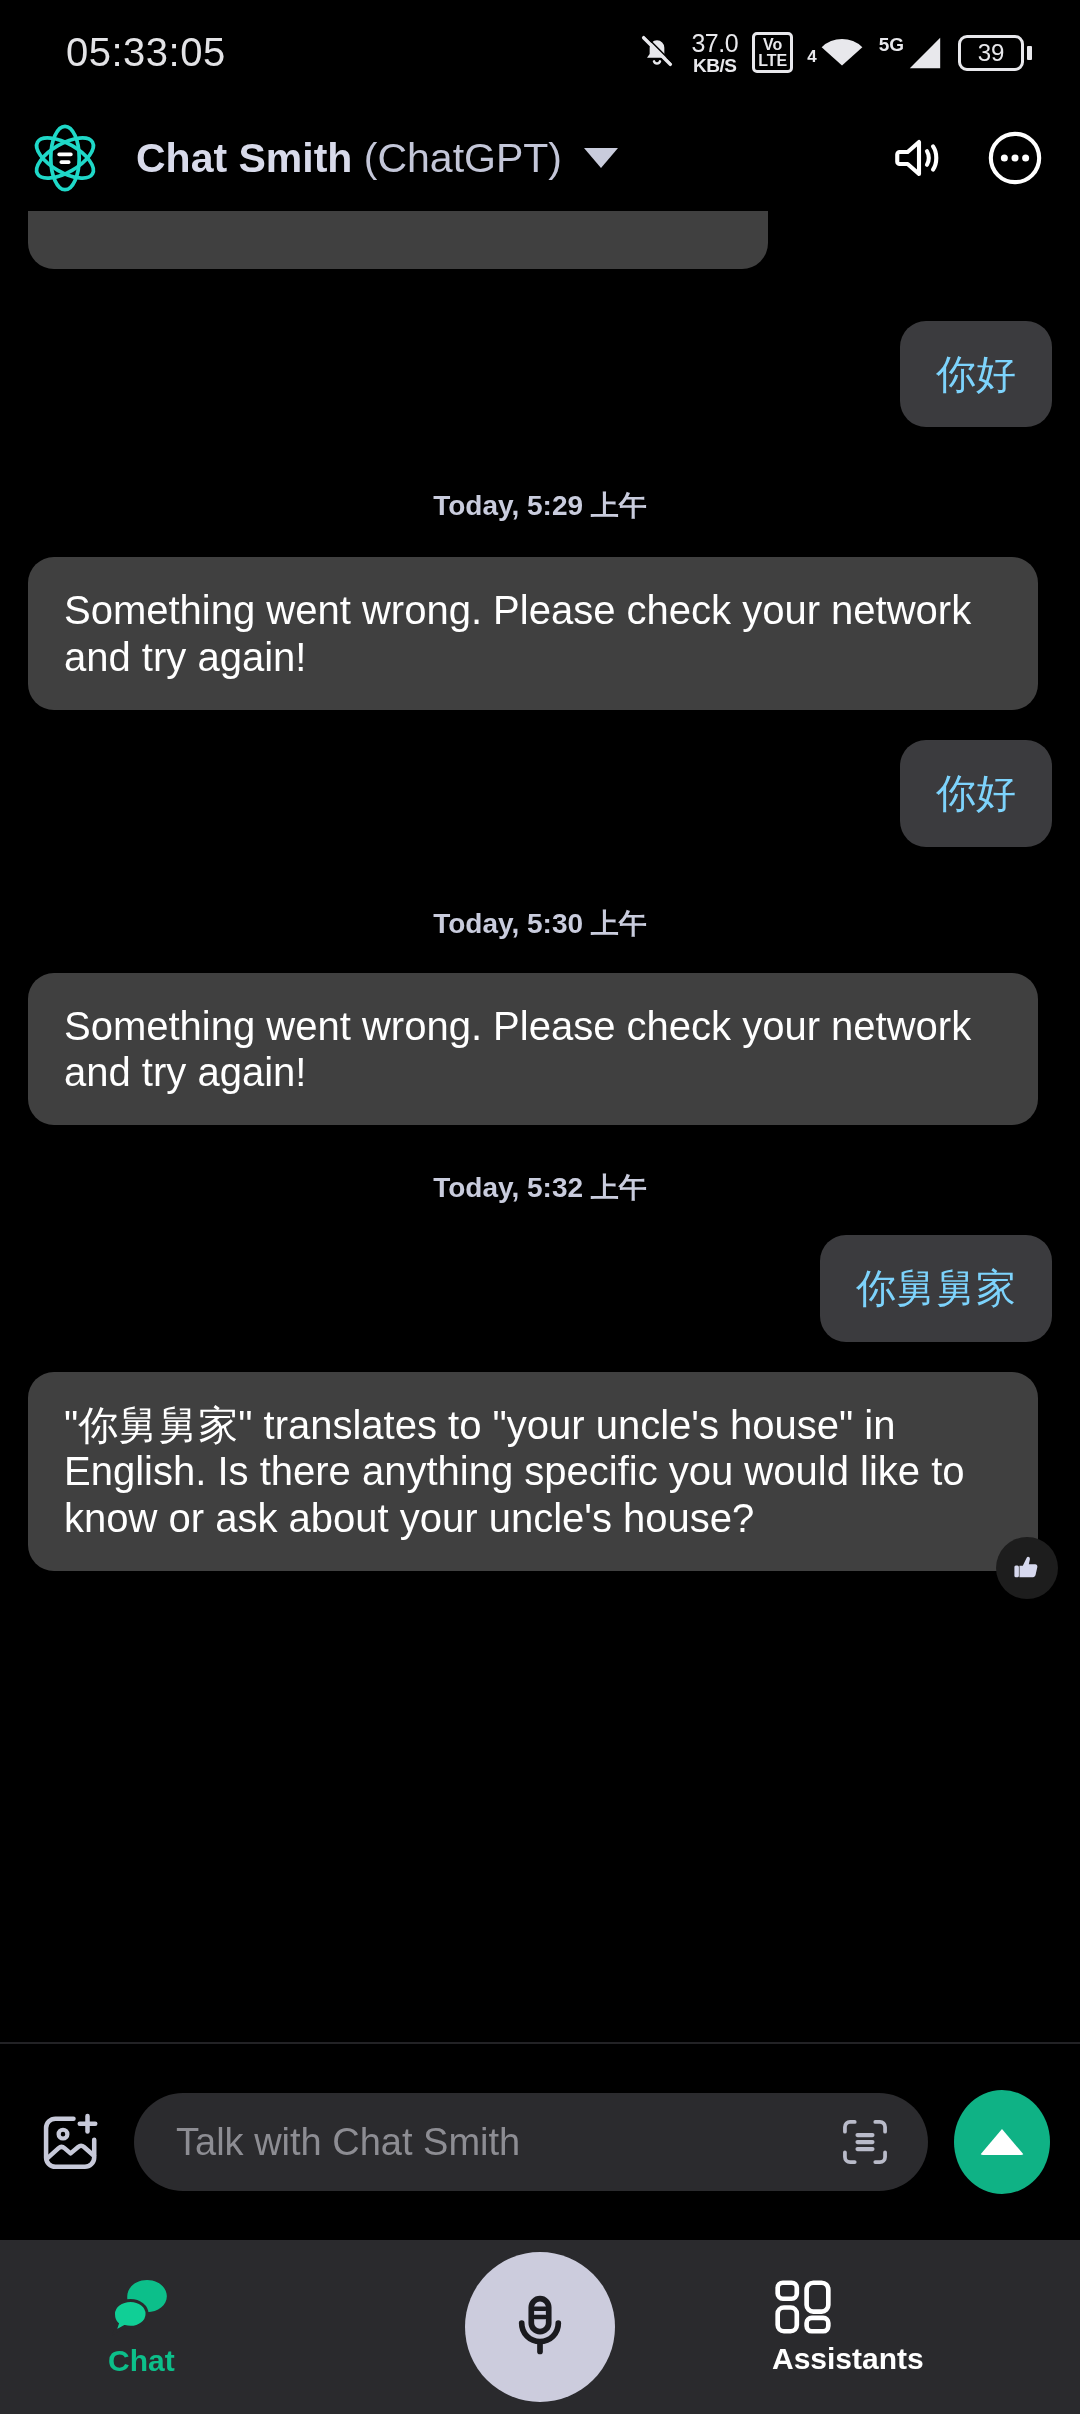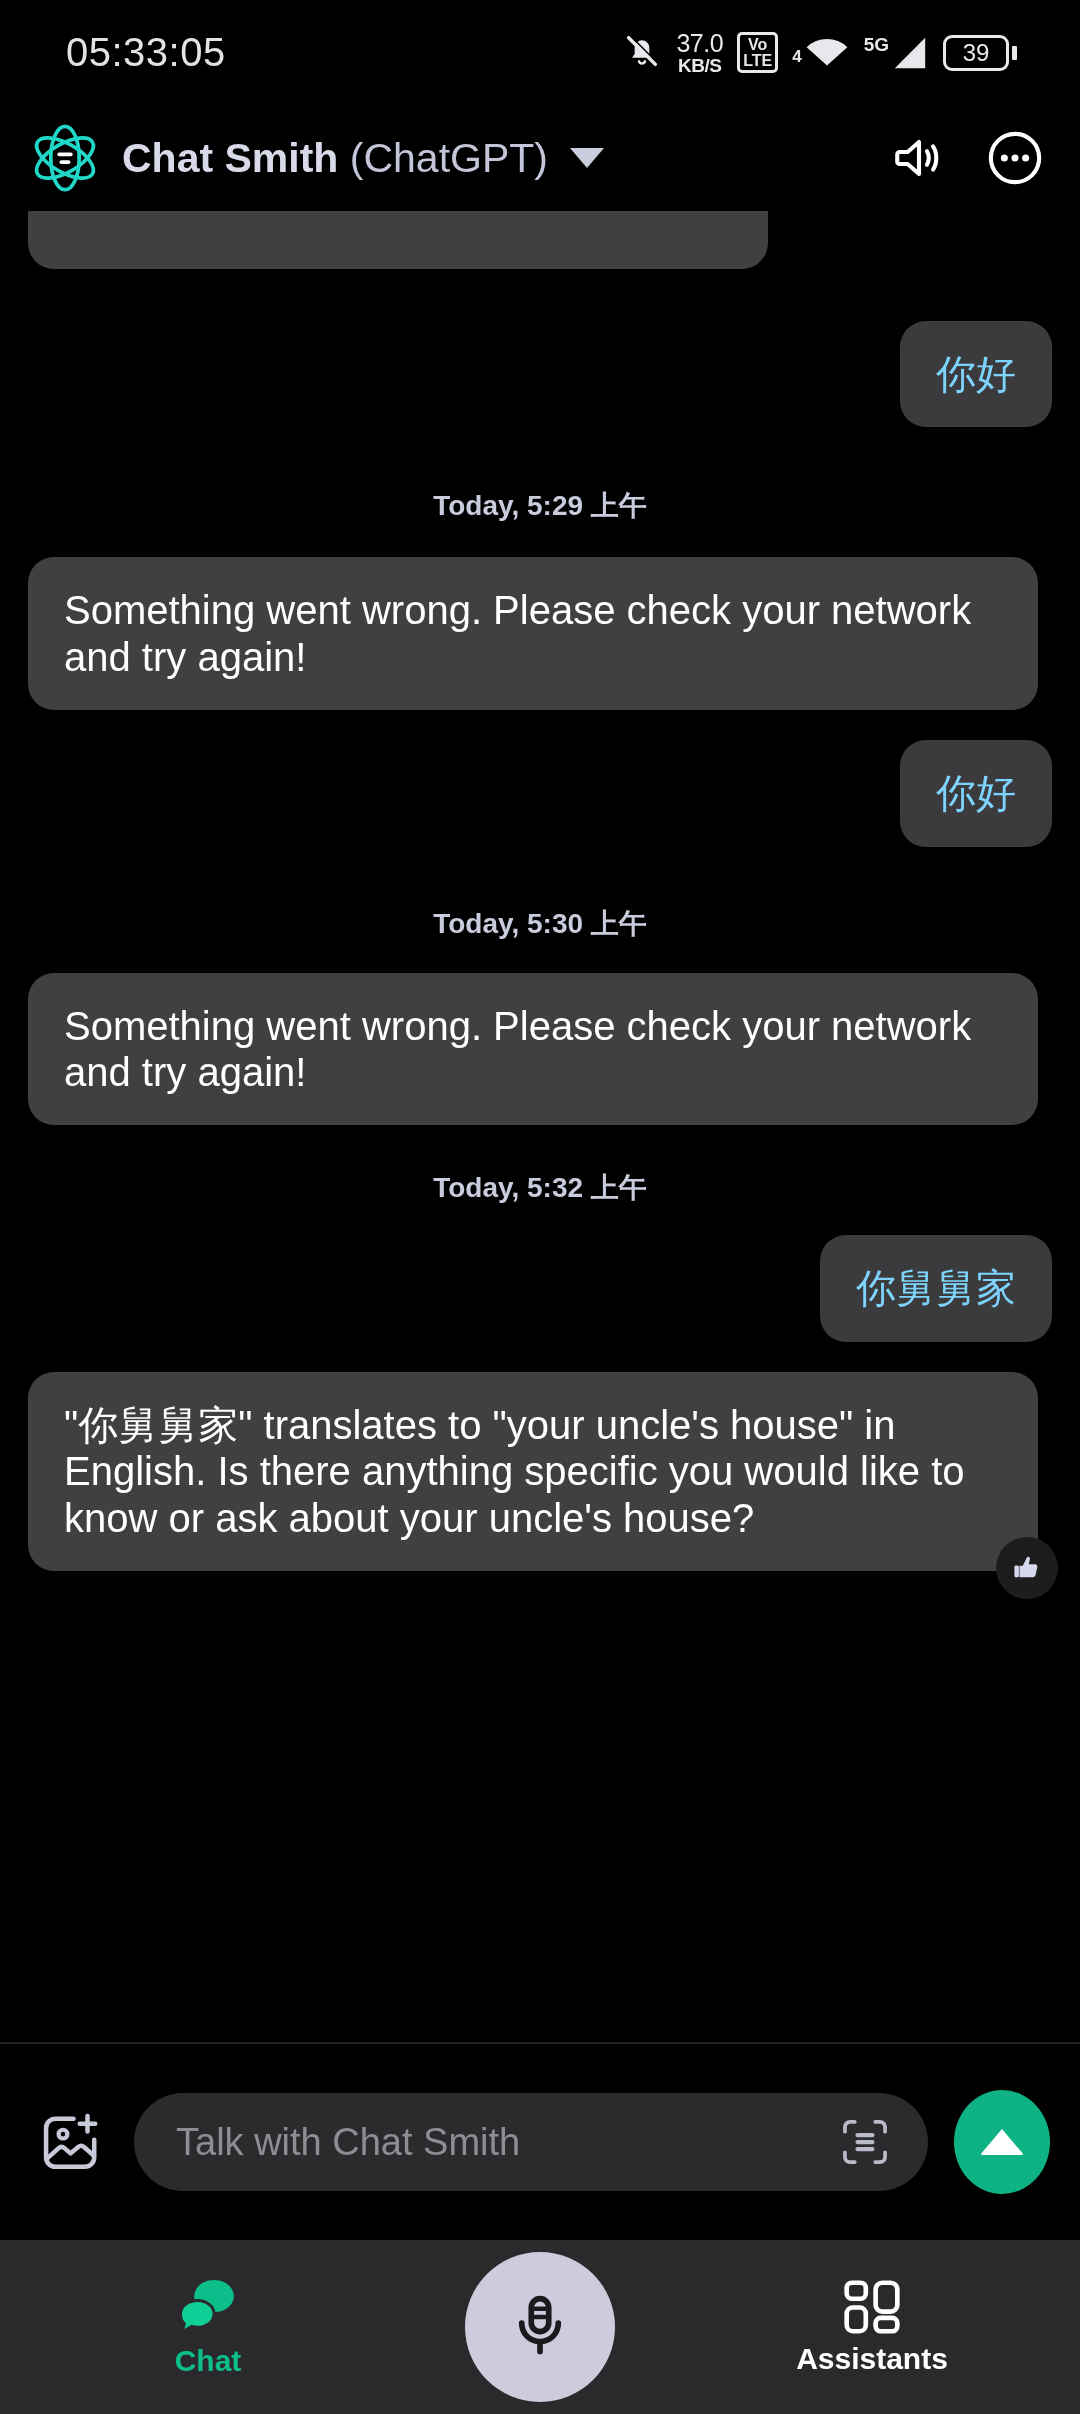--- a/index.html
+++ b/index.html
@@ -8,21 +8,21 @@
     background:#000;
     font-family:"Liberation Sans", sans-serif;
     overflow:hidden;
   }
   .phone { position:relative; width:1080px; height:2414px; background:#000; display:flex; flex-direction:column; }
 
   
   .statusbar {
     height:105px; flex:0 0 105px;
     display:flex; align-items:center; justify-content:space-between;
-    padding:0 63px 0 66px;
+    padding:0 48px 0 66px;
   }
   .status-clock { color:#e3e3e6; font-size:40px; letter-spacing:0.5px; }
   .status-right { display:flex; align-items:center; gap:14px; }
   .net-speed { display:flex; flex-direction:column; align-items:center; line-height:1; color:#e8e8ec; }
   .net-speed .n { font-size:25px; font-weight:normal; letter-spacing:-0.5px;}
   .net-speed .u { font-size:19px; font-weight:bold; letter-spacing:-0.5px; }
   .volte {
     border:3px solid #e8e8ec; border-radius:5px;
     color:#e8e8ec; font-size:16px; font-weight:bold;
     line-height:0.95; padding:2px 3px; text-align:center;
@@ -39,21 +39,21 @@
     color:#e8e8ec; font-size:24px; font-weight:normal;
   }
   .battery .nub { width:5px; height:14px; background:#e8e8ec; border-radius:1px; }
 
   
   .appbar {
     height:106px; flex:0 0 106px;
     display:flex; align-items:center; padding:0 34px 0 30px; gap:0;
   }
   .logo { width:70px; height:70px; flex:0 0 70px; }
-  .title-wrap { display:flex; align-items:center; gap:22px; margin-left:22px; flex:1; min-width:0; }
+  .title-wrap { display:flex; align-items:center; gap:22px; margin-left:36px; flex:1; min-width:0; }
   .title { font-size:41px; color:#d4d6e6; white-space:nowrap; }
   .title .b { font-weight:bold; color:#d8daea; }
   .title .n { font-weight:normal; color:#c3c6d8; }
   .caret { width:0;height:0;border-left:17px solid transparent;border-right:17px solid transparent;border-top:20px solid #c9ccdc; }
   .appbar-actions { display:flex; align-items:center; gap:34px; }
   .icon-btn { width:62px;height:62px;display:flex;align-items:center;justify-content:center; }
 
   
   .chat {
     flex:1 1 auto; position:relative; overflow:hidden;
@@ -96,21 +96,21 @@
     background:#0fb285; display:flex;align-items:center;justify-content:center;
   }
   .send-tri { width:0;height:0;border-left:22px solid transparent;border-right:22px solid transparent;border-bottom:26px solid #fff; border-radius:3px; }
 
   
   .bottomnav {
     flex:0 0 174px; background:#2a2a2d; position:relative;
     display:flex; align-items:center; justify-content:space-between;
     padding:0 108px;
   }
-  .nav-item { display:flex;flex-direction:column;align-items:center;gap:2px;width:200px; }
+  .nav-item { display:flex;flex-direction:column;align-items:flex-start;gap:2px;width:200px; }
   .nav-label { font-size:30px; font-weight:bold; }
   .nav-label.active { color:#0cbf8a; }
   .nav-label.inactive { color:#ffffff; }
   .mic-fab {
     position:absolute; left:50%; top:50%; transform:translate(-50%,-50%);
     width:150px;height:150px;border-radius:50%;
     background:#ccccdd; display:flex;align-items:center;justify-content:center;
   }
 </style>
 </head>

